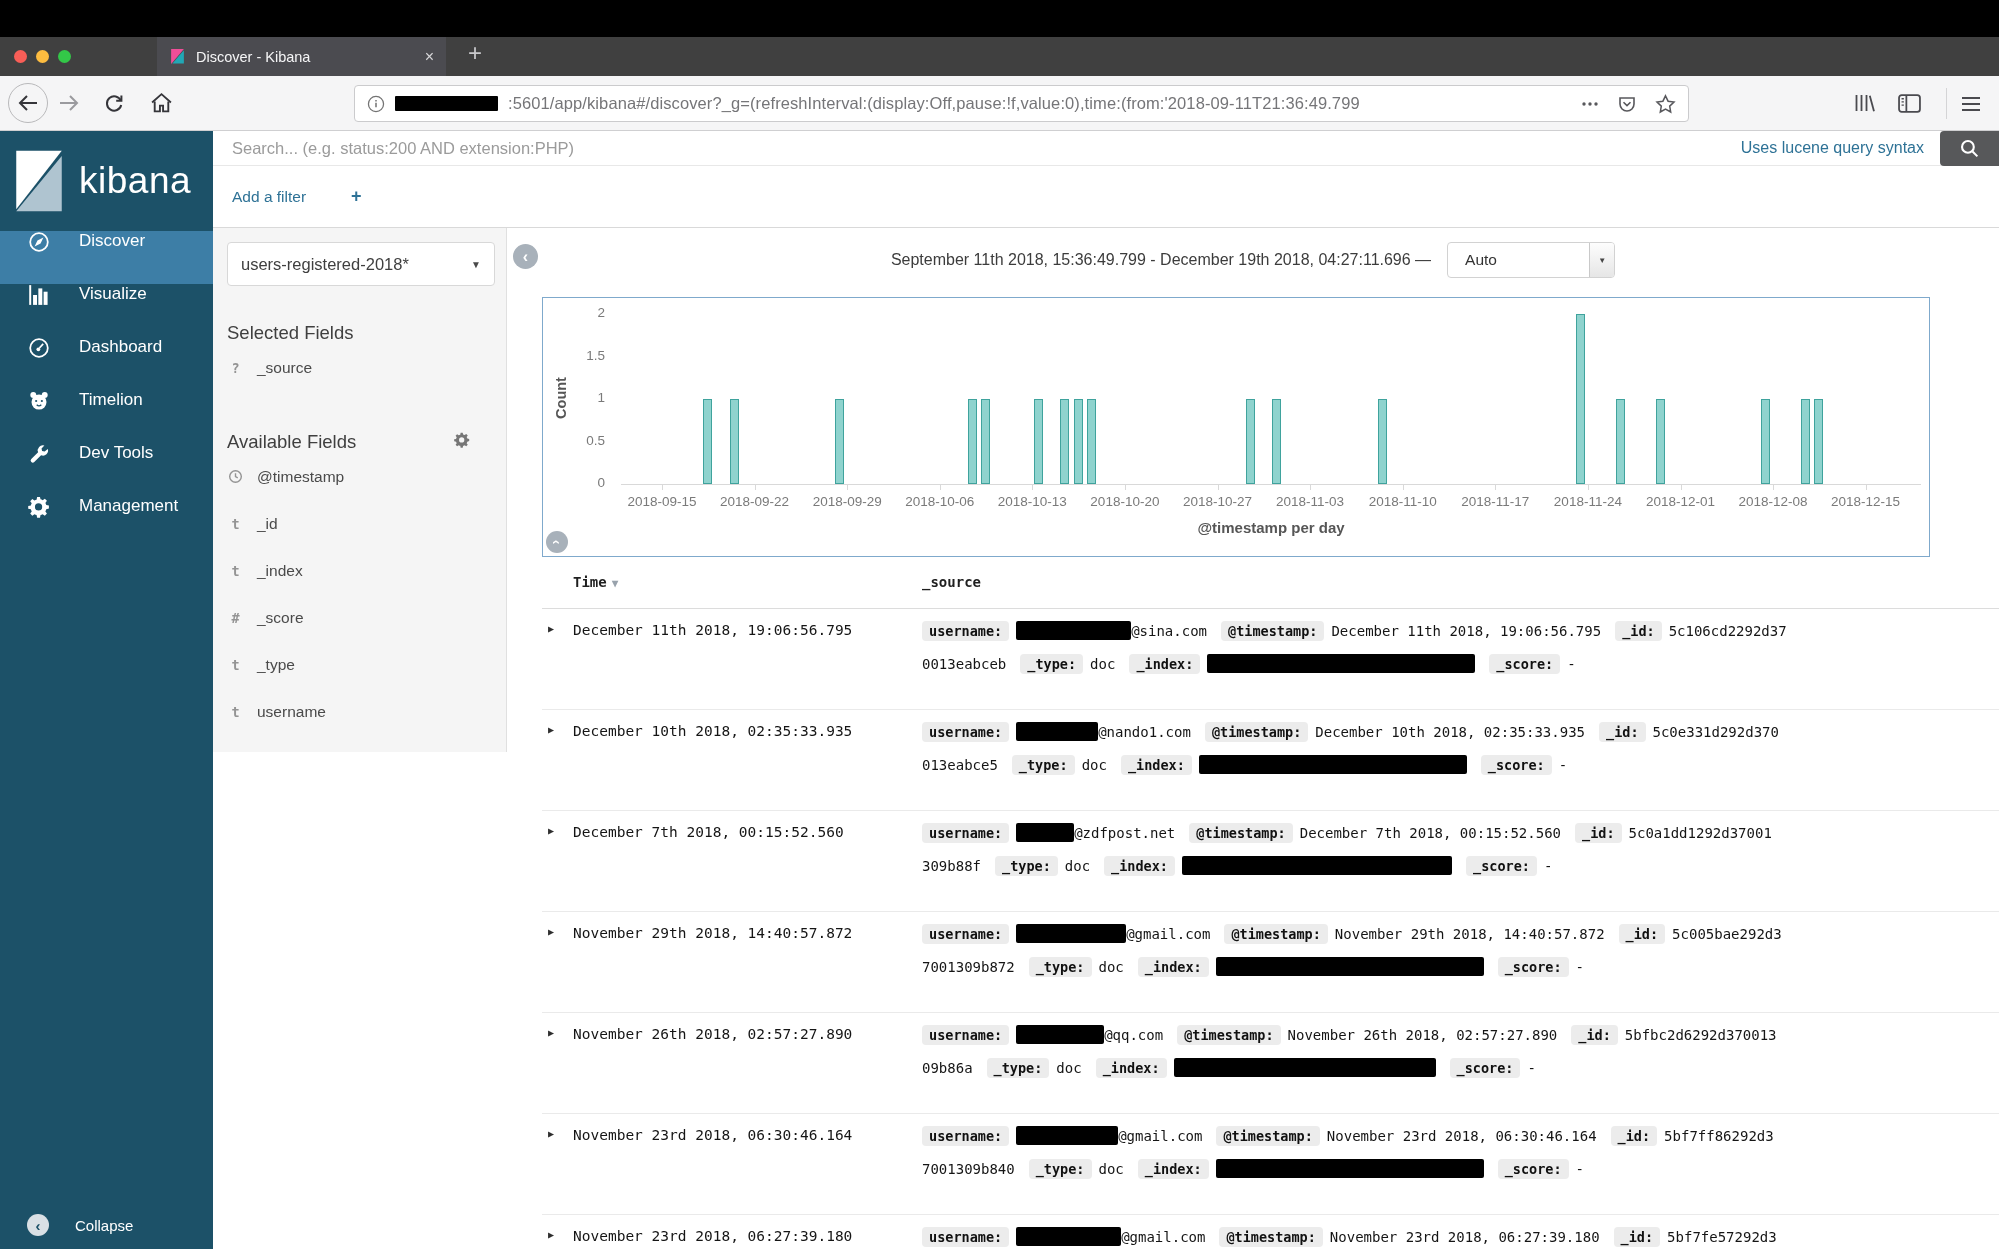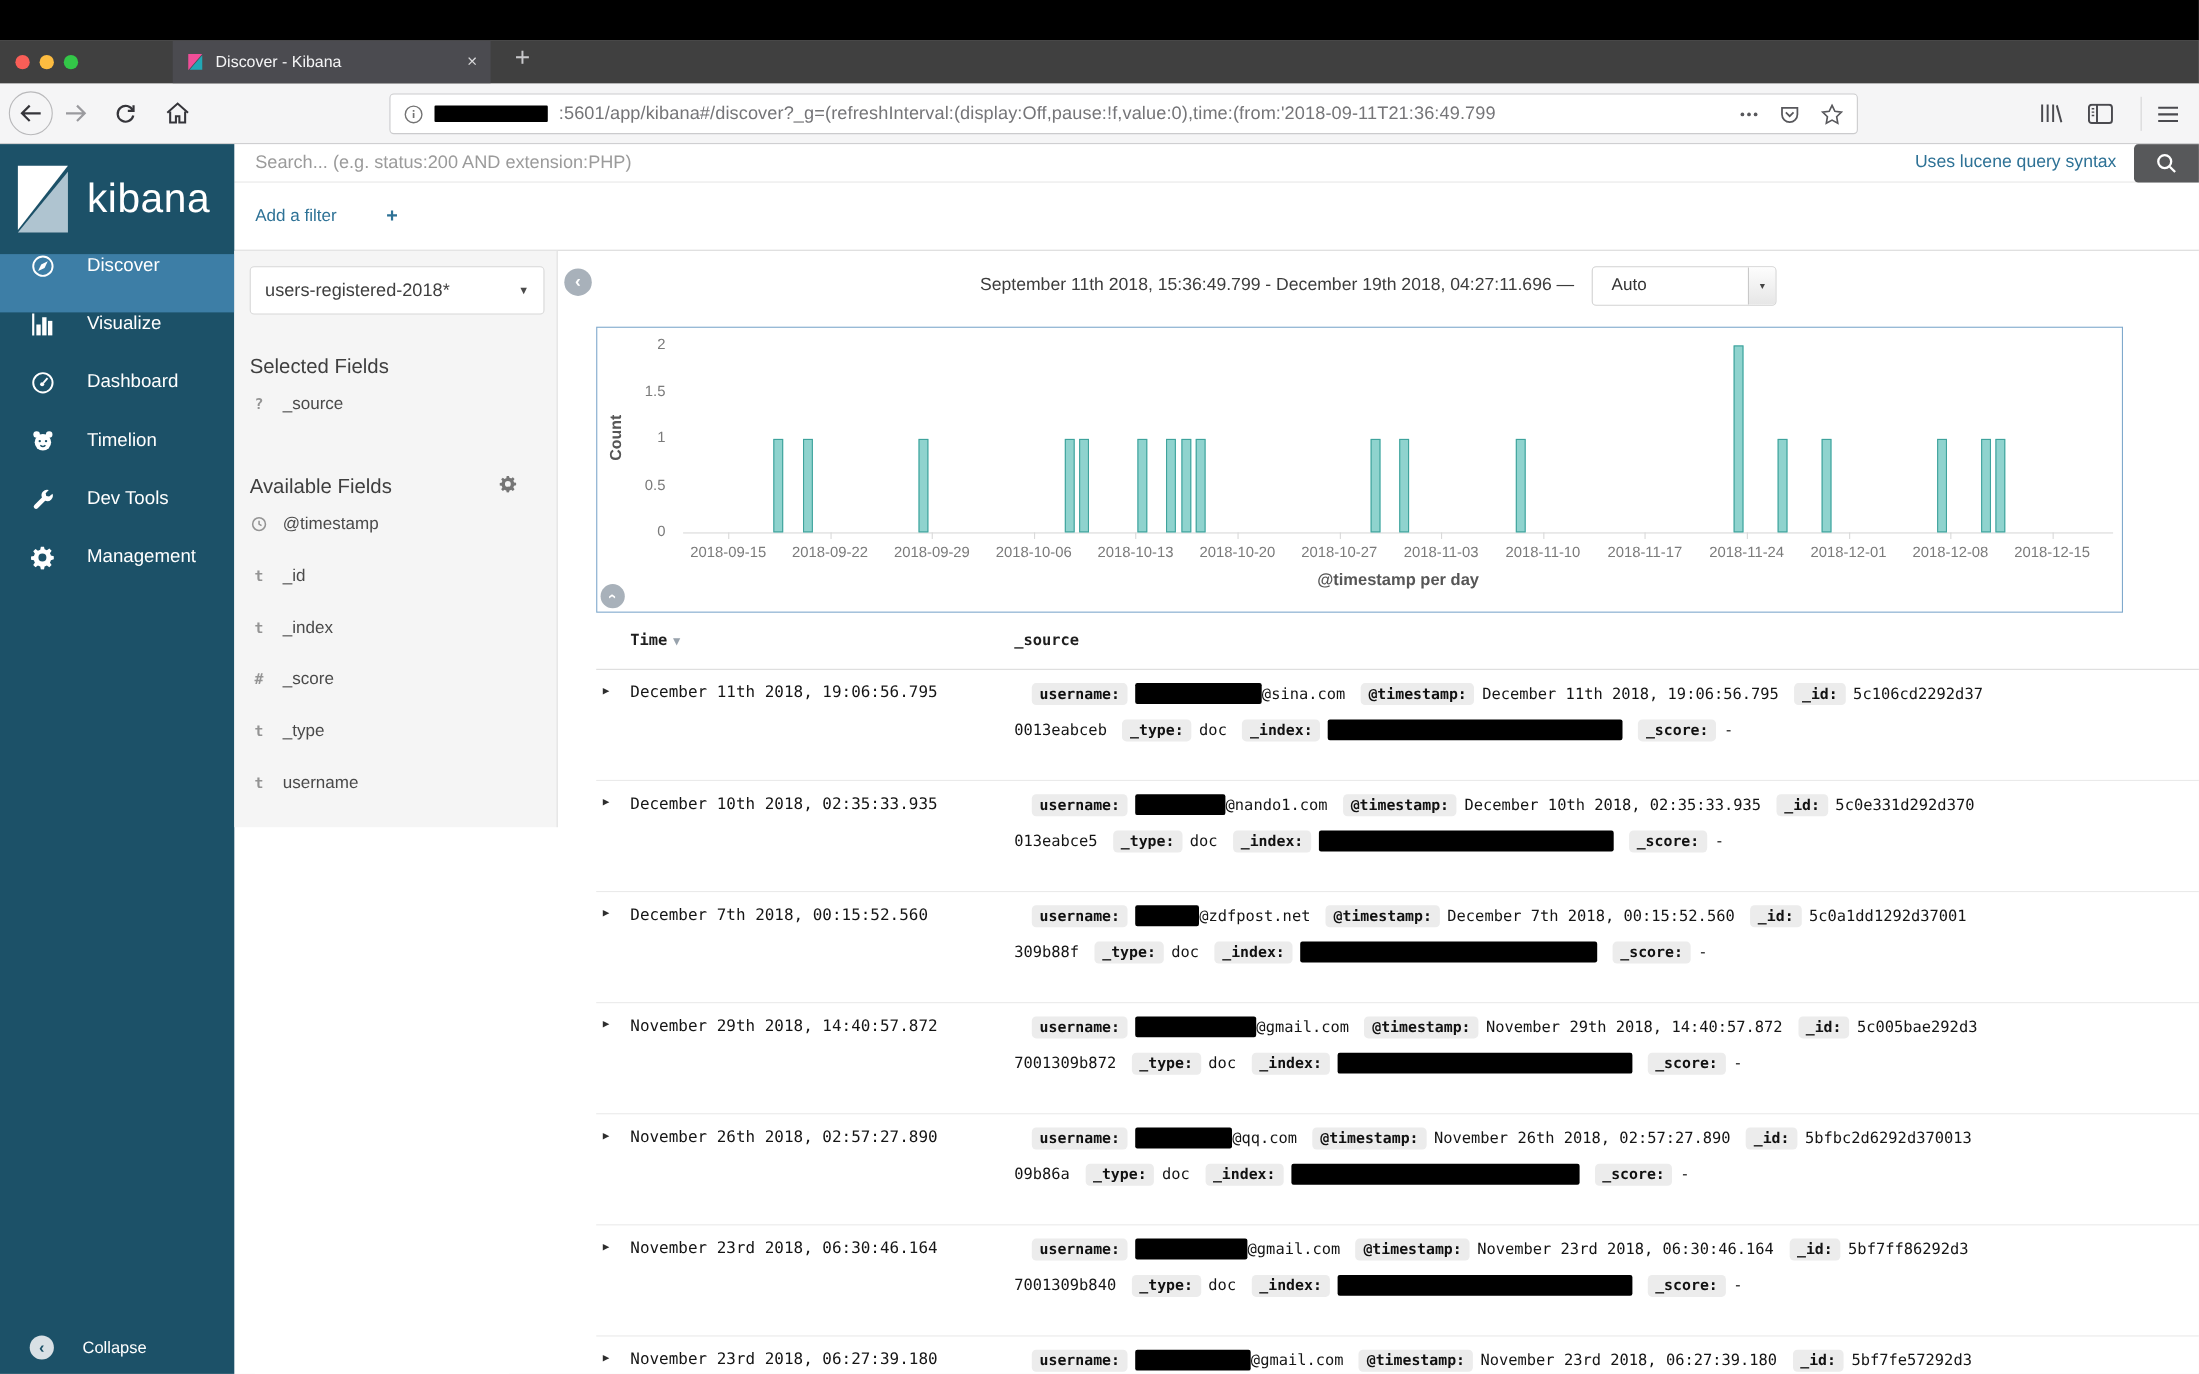--- a/index.html
+++ b/index.html
@@ -114,21 +114,21 @@
   .th-time { position:absolute; left:31px; top:17px; font-weight:bold; font-size:14px; color:#1F1F1F; }
   .sort { color:#98A2AC; font-size:11px; margin-left:5px; font-weight:normal; }
   .th-source { position:absolute; left:380px; top:17px; font-weight:bold; font-size:14px; color:#1F1F1F; }
   .trow { height:101px; border-bottom:1px solid #EAEAEA; position:relative; }
   .rcaret { position:absolute; left:6px; top:14px; font-size:10px; color:#2E2E2E; }
   .rtime { position:absolute; left:31px; top:13px; font-size:14.5px; color:#151515; white-space:nowrap; }
   .rsrc { position:absolute; left:380px; right:6px; top:5px; }
   .sline { display:flex; align-items:center; height:33px; white-space:nowrap; overflow:hidden; }
   .badge { background:#ECECEC; border-radius:4px; padding:2px 7px; font-weight:bold; font-size:13.5px;
            color:#111; margin:0 7px 0 14px; flex:none; }
-  .sline .badge:first-child { margin-left:16px; }
+  .sline .badge:first-child { margin-left:0; }
   .val { font-size:14px; color:#151515; flex:none; }
   .redact { height:19px; background:#000; border-radius:2px; flex:none; display:inline-block; }
 </style>
 </head>
 <body>
 
 <div class="screen">
 
   <div class="top-black"></div>
 

